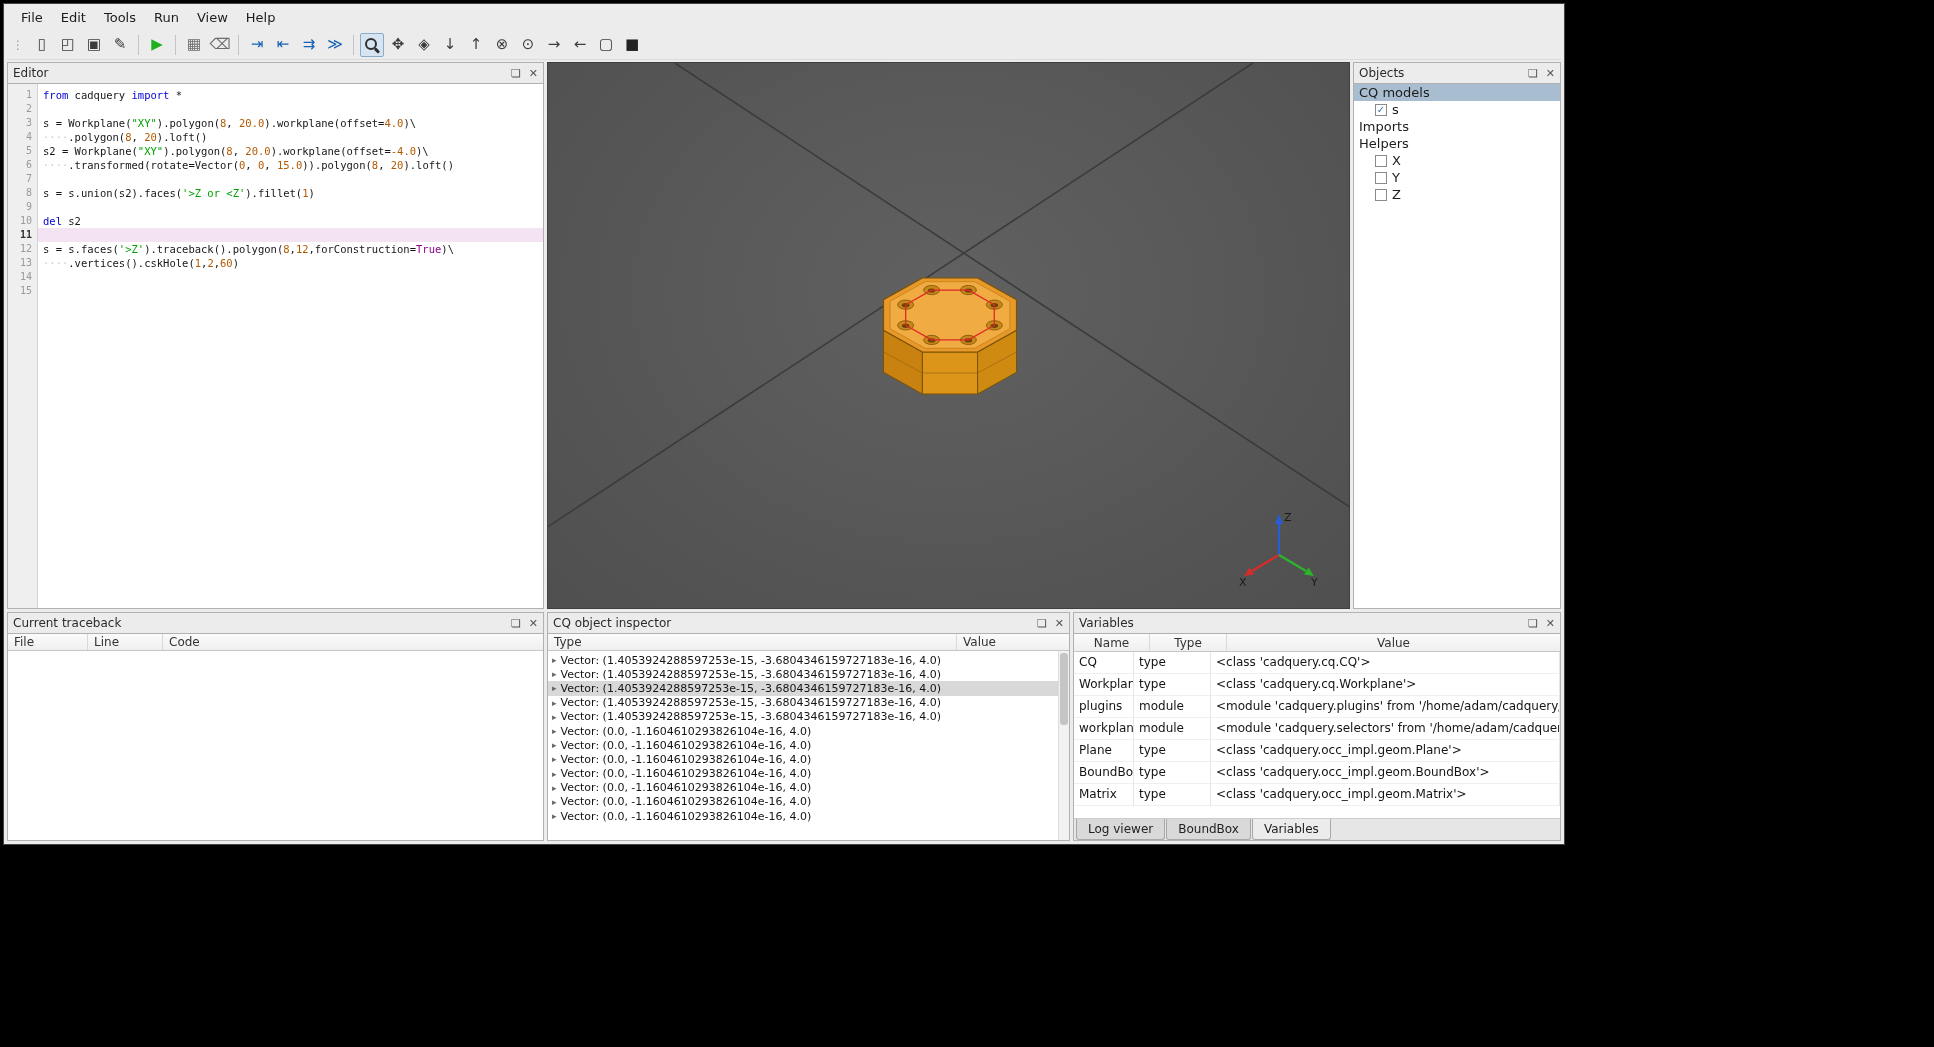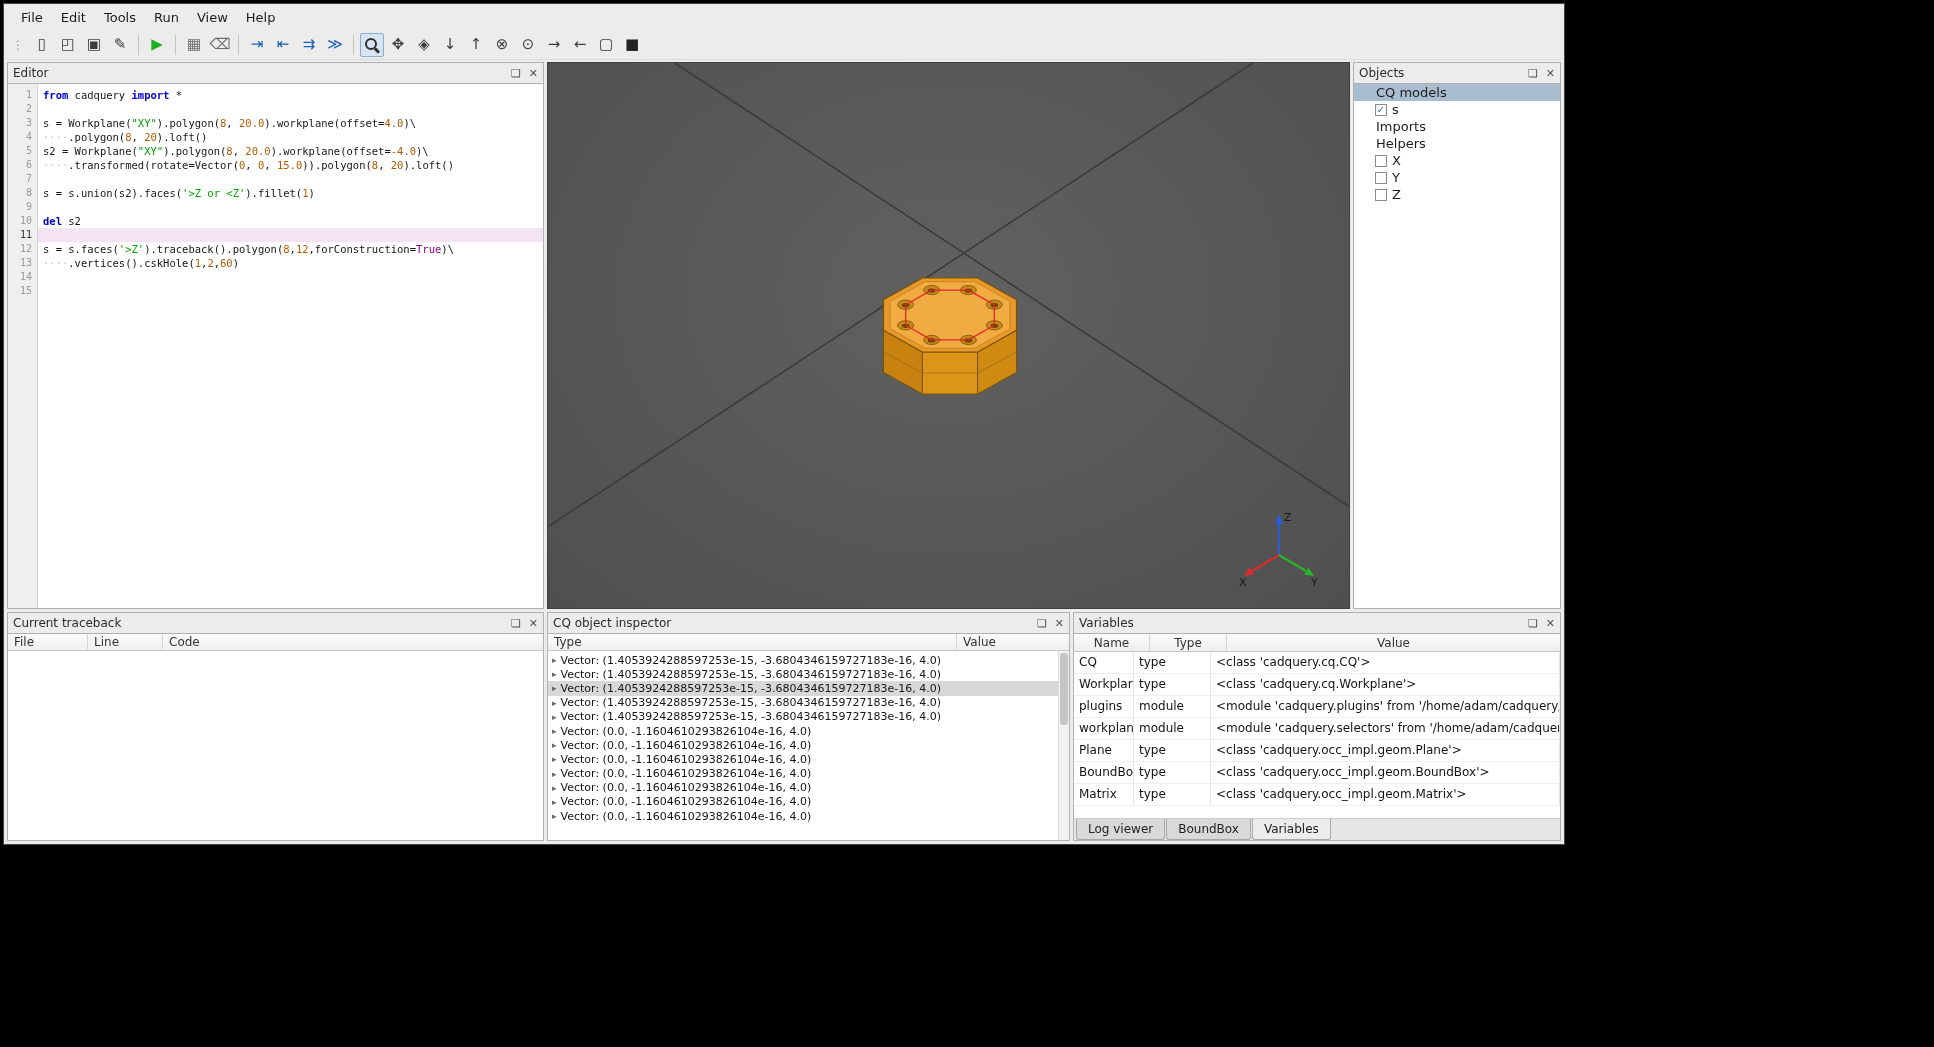--- a/index.html
+++ b/index.html
@@ -27,37 +27,37 @@
 .dock-body{flex:1;background:#fff;border-top:1px solid #b1b1b1;position:relative;overflow:hidden;min-height:0}
 #editor-dock{width:537px}
 #objects-dock{width:208px}
 #traceback-dock{width:537px}
 #inspector-dock{width:523px}
 #variables-dock{flex:1}
 
 .editor-body{display:flex}
 .gutter{width:30px;background:#efefef;border-right:1px solid #d4d4d4;padding-top:4px}
 .ln{height:14px;font:10px/14px "DejaVu Sans Mono",monospace;color:#9a9a9a;text-align:right;padding-right:5px}
-.ln.cur{color:#333;font-weight:normal}
+.ln.cur{color:#333;font-weight:bold}
 .code{flex:1;padding-top:4px;font:10.5px/14px "DejaVu Sans Mono",monospace;color:#161616}
 .code-line{height:14px;white-space:pre;padding-left:5px}
 .code-line.hl{background:#f3e3f3}
-.c-k{color:#0000d2;font-weight:bold}
+.c-k{color:#0000d2;font-weight:normal}
 .c-s{color:#00a000}
 .c-n{color:#b25900}
 .c-b{color:#900090;font-weight:normal}
 .c-w{color:#c9c9c9}
 .c-p{color:#161616}
 
 .viewport{flex:1;position:relative;background:radial-gradient(ellipse at 50% 42%,#616161,#4f4f4f);overflow:hidden;border:1px solid #3f3f3f}
 .vp-svg{position:absolute;left:0;top:0;width:100%;height:100%}
 .model-svg{position:absolute;left:297px;top:190px}
 .triad{position:absolute;right:28px;bottom:16px}
 
-.tree-row{height:17px;display:flex;align-items:center;font-size:13px;color:#1c1c1c;padding-left:22px;gap:5px}
+.tree-row{height:17px;display:flex;align-items:center;font-size:13px;color:#1c1c1c;padding-left:5px;gap:5px}
 .tree-row.header{background:#a9bdd1}
 .cb{width:12px;height:12px;border:1px solid #8a8a8a;background:#fff;font-size:10px;line-height:10px;color:#2d6db5;text-align:center;font-weight:bold;flex:none}
 
 .table-header{display:flex;height:17px;background:linear-gradient(#fbfbfb,#efefef);border-bottom:1px solid #c6c6c6;font-size:12px;color:#333;align-items:stretch;flex:none}
 .th-col{padding-left:6px;border-right:1px solid #d8d8d8;display:flex;align-items:center}
 #traceback-cols .th-col:nth-child(1){width:80px}
 #traceback-cols .th-col:nth-child(2){width:75px}
 #traceback-cols .th-col:nth-child(3){flex:1;border-right:none}
 #inspector-cols .th-col:nth-child(1){flex:1}
 #inspector-cols .th-col:nth-child(2){width:112px;border-right:none}

